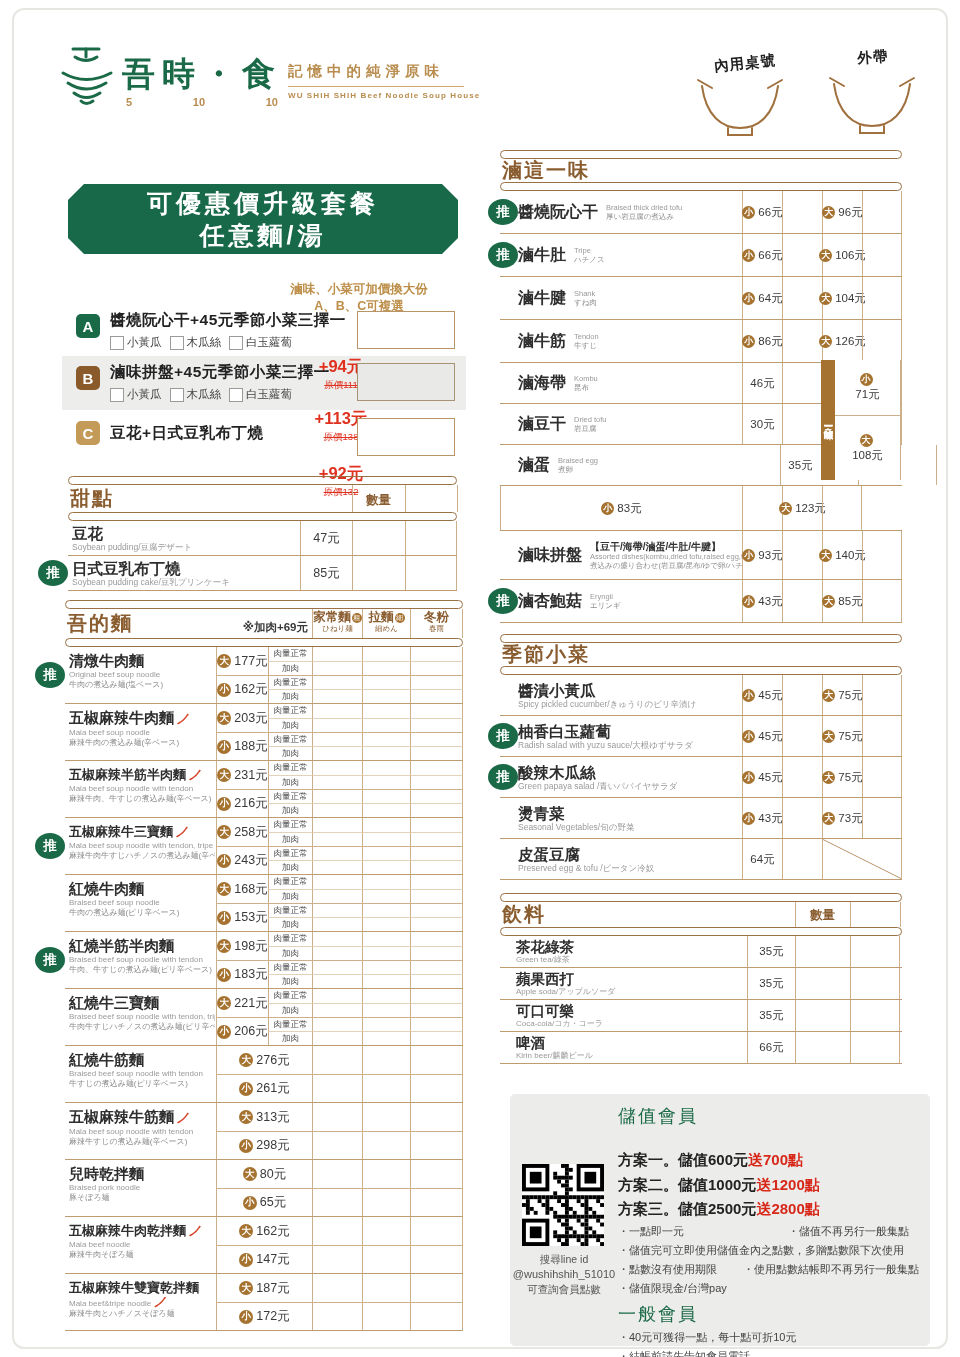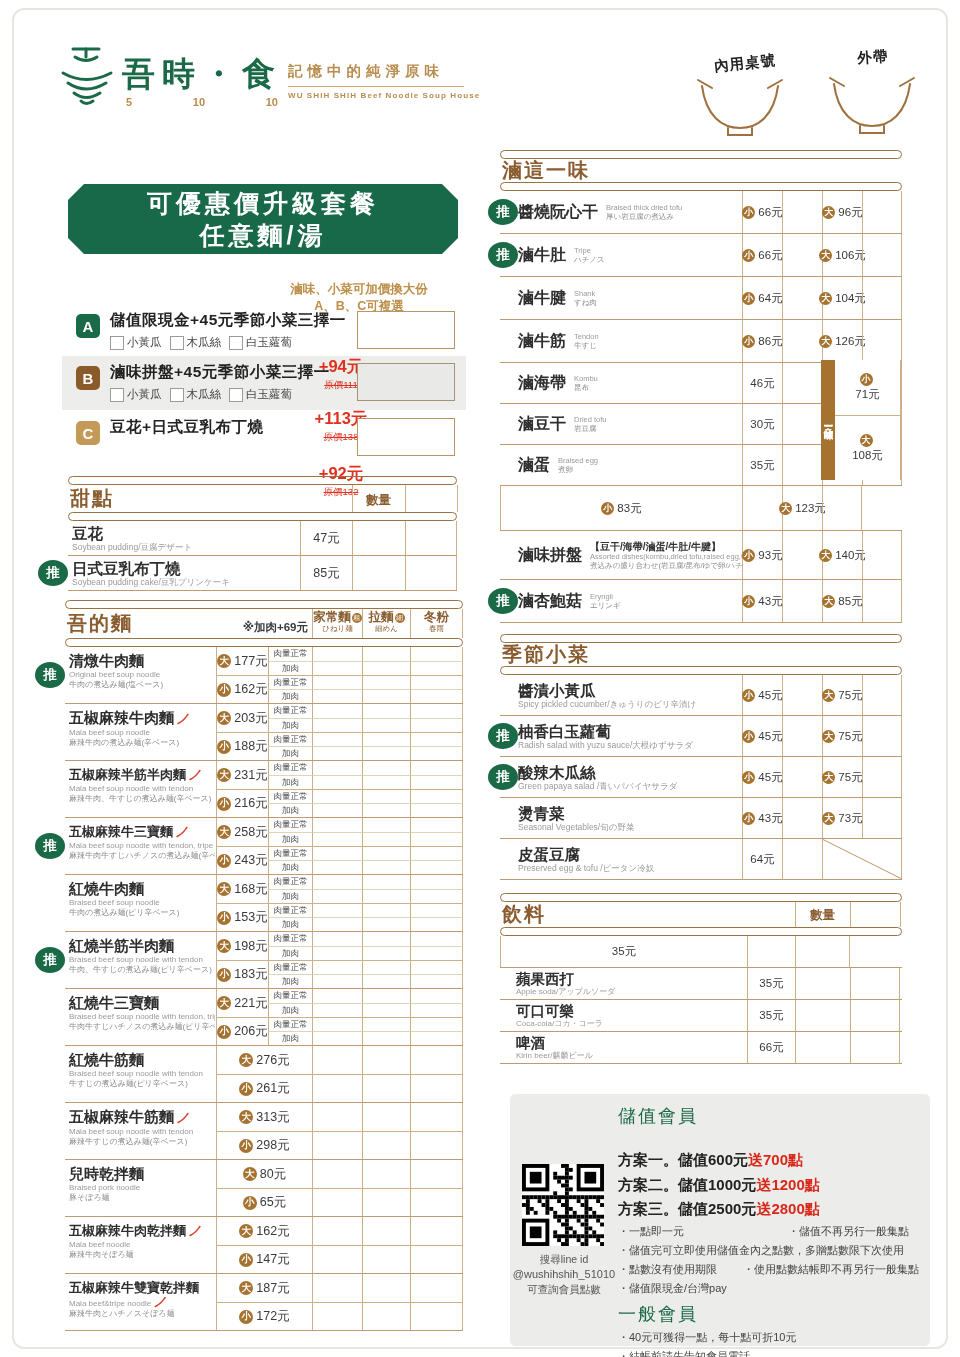--- a/index.html
+++ b/index.html
@@ -164,21 +164,21 @@
     <div>任意麵/湯</div>
   </div>
   <div class="abs up-note" style="left:258px;top:281px;width:202px;">
     <div>滷味、小菜可加價換大份</div>
     <div>A、B、C可複選</div>
   </div>
   <div class="abs band" style="left:62px;top:356px;width:404px;height:54px;"></div>
   <div id="combos">
       <div class="combo" style="left: 68px; top: 310px;">
         <div class="c-badge" style="background: rgb(27, 106, 71);">A</div>
-        <div class="c-title">儲值限現金+45元季節小菜三擇一</div>
+        <div class="c-title">醬燒阮心干+45元季節小菜三擇一</div>
         <div class="c-choices">
           <span class="cbx"></span>
           <span class="lbl">小黃瓜</span>
           <span class="cbx"></span>
           <span class="lbl">木瓜絲</span>
           <span class="cbx"></span>
           <span class="lbl">白玉蘿蔔</span>
         </div>
         <div class="c-price">
           <div class="p">+94元</div>
@@ -198,21 +198,21 @@
           <span class="lbl">白玉蘿蔔</span>
         </div>
         <div class="c-price">
           <div class="p">+113元</div>
           <div class="o">原價138</div>
         </div>
         <div class="c-box gray"></div>
       </div>
       <div class="combo" style="left: 68px; top: 417px;">
         <div class="c-badge" style="background: rgb(196, 154, 88);">C</div>
-        <div class="c-title" style="">豆花+日式豆乳布丁燒</div>
+        <div class="c-title" style="margin-top: 6px;">豆花+日式豆乳布丁燒</div>
         <div class="c-price">
           <div class="p">+92元</div>
           <div class="o">原價132</div>
         </div>
         <div class="c-box"></div>
       </div>
     </div>
 
   <div class="sec" style="left:68px;top:476px;width:389px;">
     <div class="stad"></div>
@@ -701,21 +701,21 @@
             <div class="bsub">
               <div class="ben">Dried tofu</div>
               <div class="bjp">岩豆腐</div>
             </div>
           </div>
           <div class="bc cl pt2">30元</div>
           <div class="bc cl"></div>
           <div class="bc cl"></div>
           <div class="bc cl cr"></div>
         </div>
-        <div class="brow" style="height: 40px;">
+        <div class="brow" style="height: 40px; gap: 38px;">
           <div class="bc bname">
             <div class="bn">滷蛋</div>
             <div class="bsub">
               <div class="ben">Braised egg</div>
               <div class="bjp">煮卵</div>
             </div>
           </div>
           <div class="bc cl pt2">35元</div>
           <div class="bc cl"></div>
           <div class="bc cl"></div>
@@ -883,20 +883,24 @@
     <div class="shead" style="height:22px;">
       <div class="stitle">飲料</div>
       <div class="vl" style="left:295px;"></div>
       <div class="vl" style="left:350px;"></div>
       <div class="vl" style="left:400px;"></div>
       <div class="qtylab" style="left:295px;width:55px;">數量</div>
     </div>
     <div class="stad"></div>
     <div class="rows" id="drink-rows">
         <div class="krow">
+          <div class="kname">
+            <div class="kn">茶花綠茶</div>
+            <div class="ksub">Green tea/綠茶</div>
+          </div>
           <div class="bc cl pt2">35元</div>
           <div class="bc cl"></div>
           <div class="bc cl cr"></div>
         </div>
         <div class="krow">
           <div class="kname">
             <div class="kn">蘋果西打</div>
             <div class="ksub">Apple soda/アップルソーダ</div>
           </div>
           <div class="bc cl pt2">35元</div>

